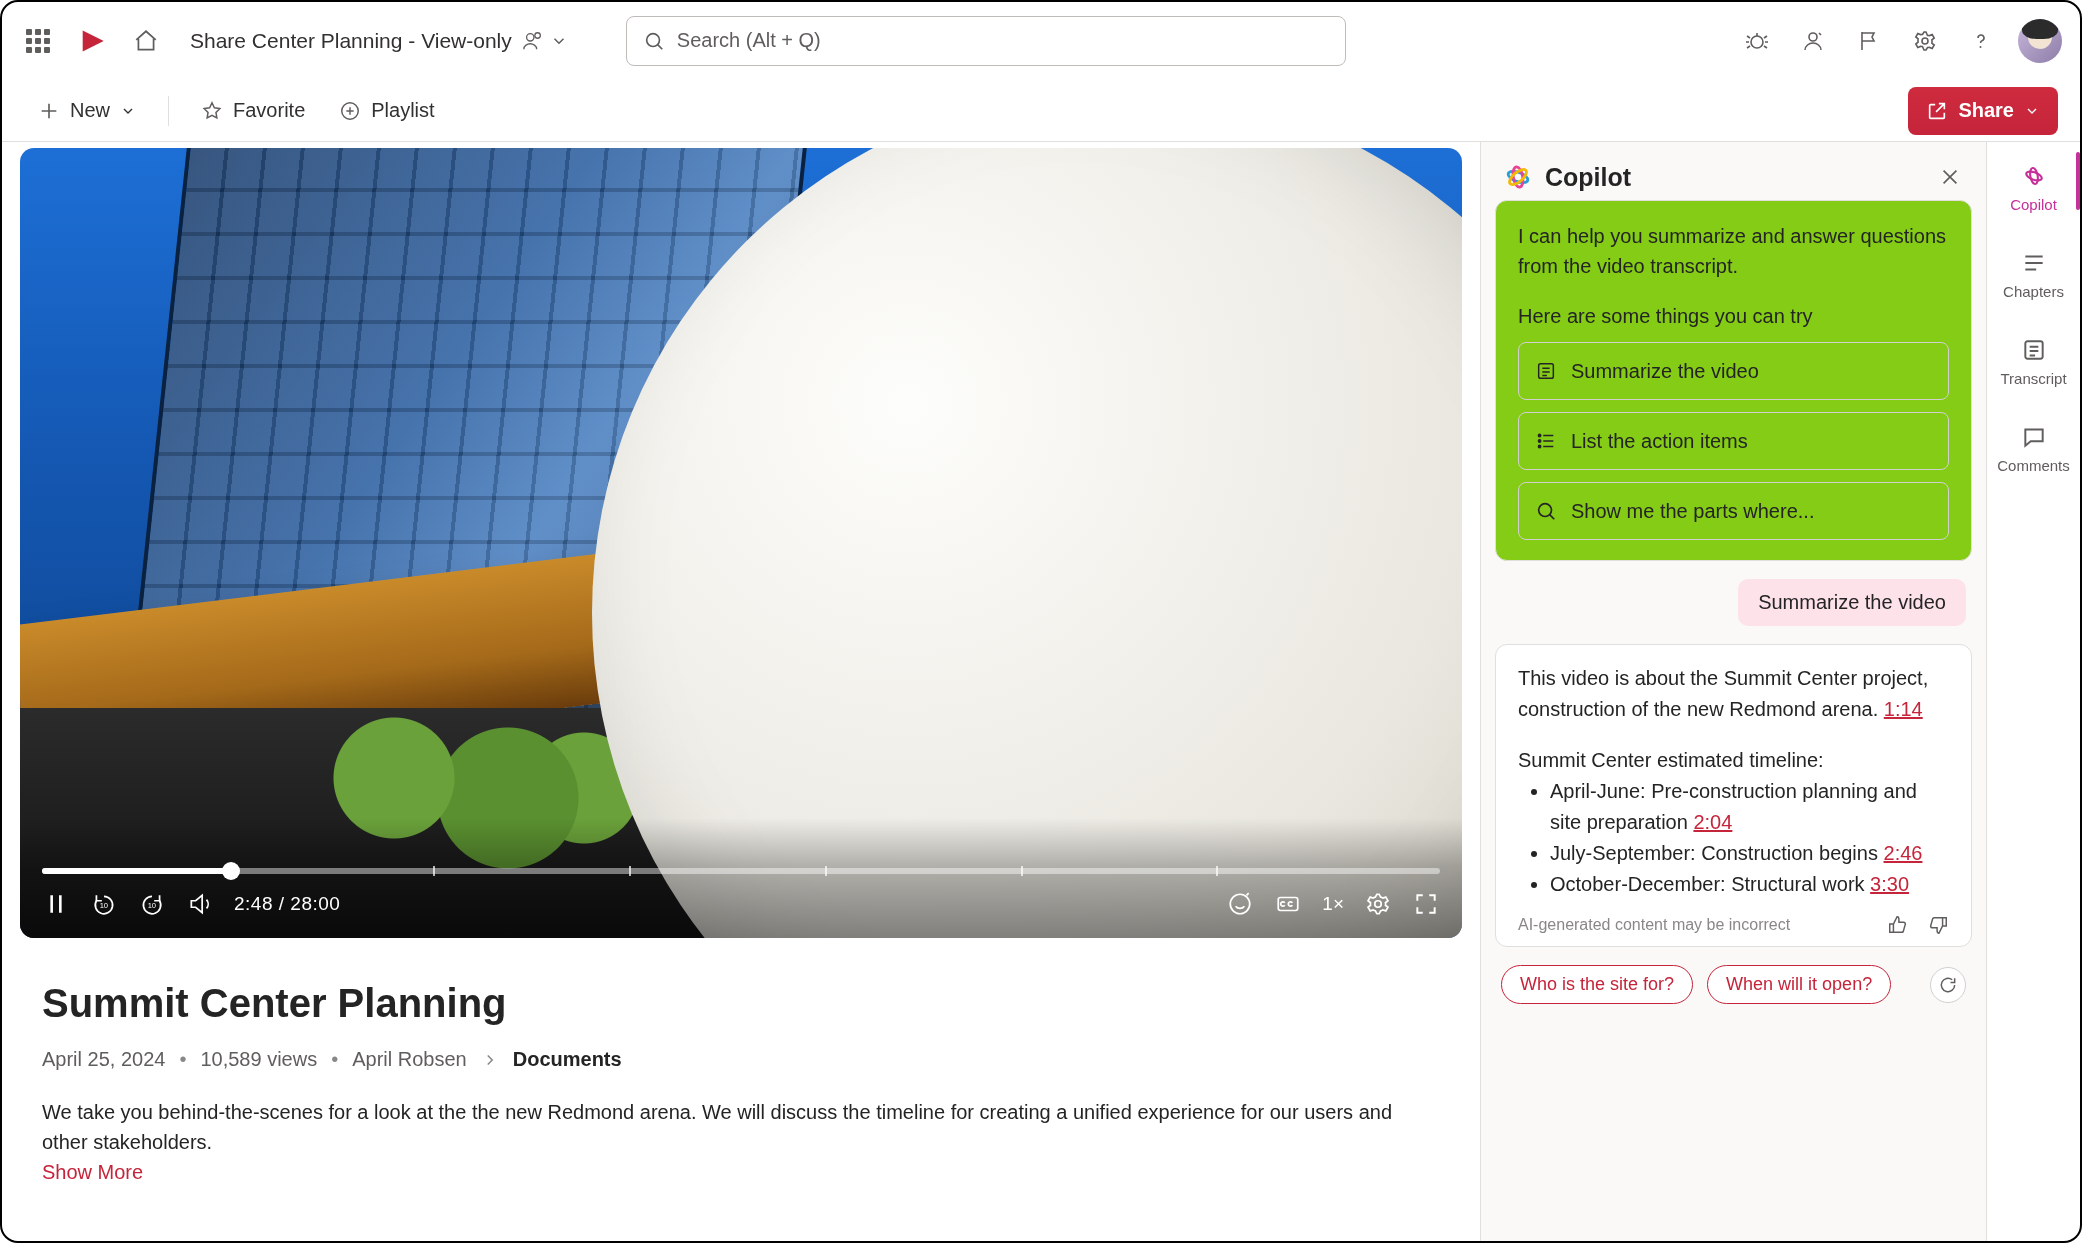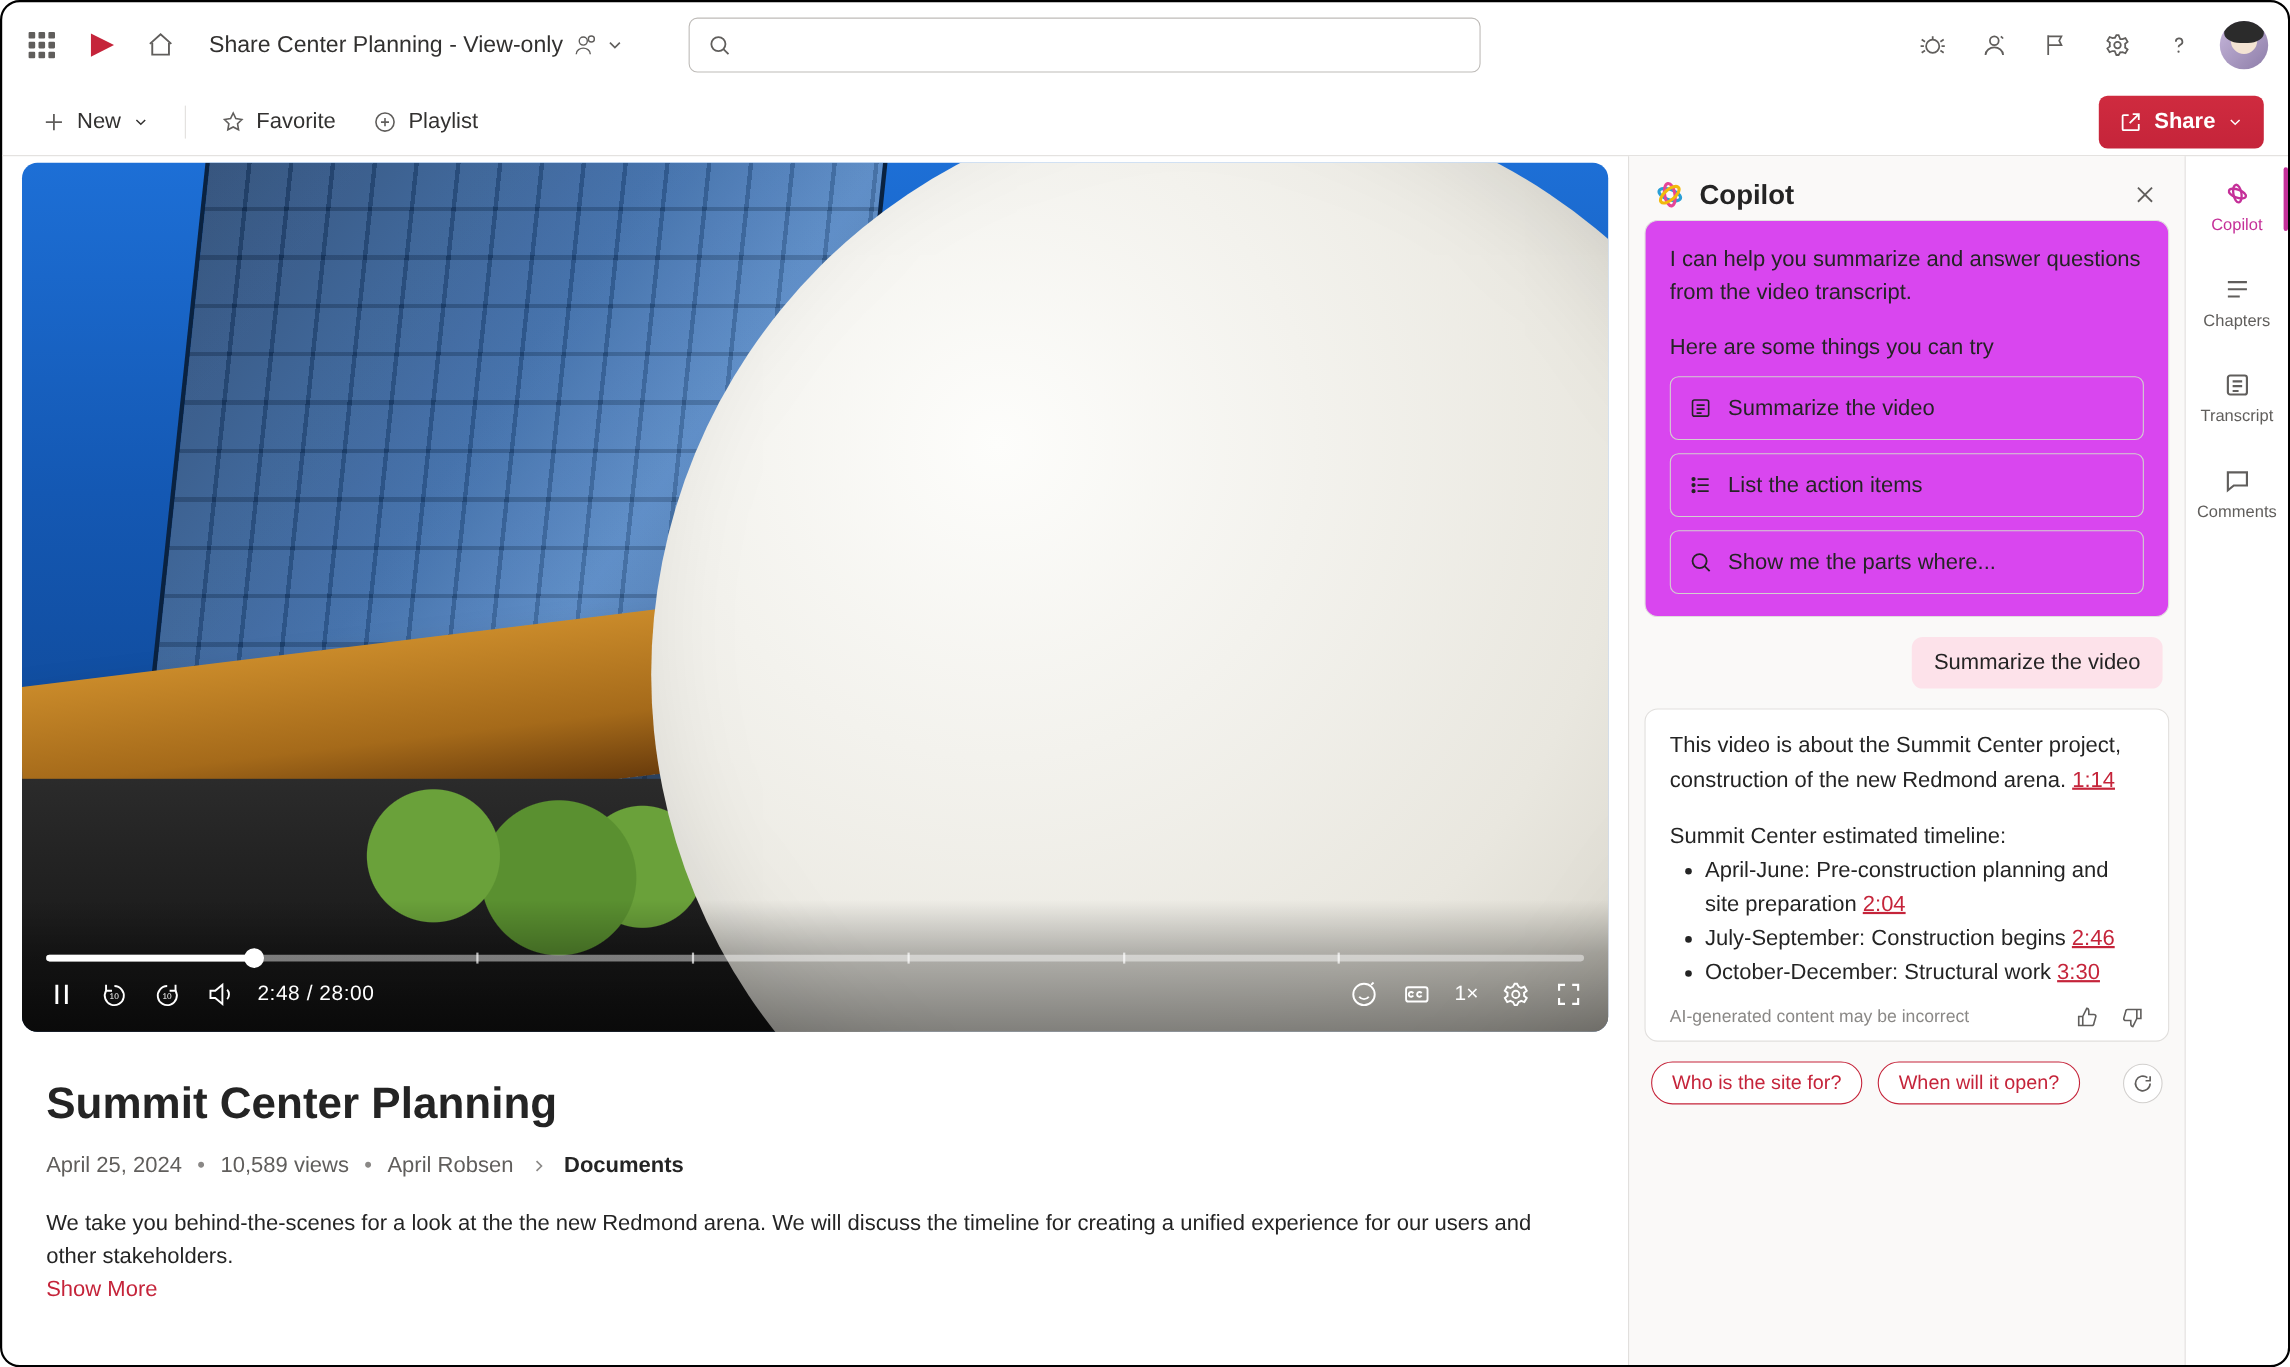--- a/index.html
+++ b/index.html
@@ -110,21 +110,21 @@
   .desc{margin-top:26px;font-size:20px;color:#242424;line-height:1.5;max-width:1360px;}
   .show-more{color:#c5243a;font-size:20px;margin-top:4px;display:inline-block;}
 
   
   .copilot-pane{width:506px;border-left:1px solid #e1dfdd;display:flex;flex-direction:column;background:#faf9f8;}
   .cp-head{display:flex;align-items:center;padding:20px 22px 8px 22px;gap:12px;}
   .cp-logo{width:30px;height:30px;}
   .cp-title{font-size:25px;font-weight:600;color:#242424;}
   .cp-close{margin-left:auto;color:#605e5c;width:28px;height:28px;display:flex;align-items:center;justify-content:center;}
   .cp-body{flex:1;overflow:auto;padding:0 14px 12px 14px;display:flex;flex-direction:column;gap:18px;}
-  .cp-card{background:#d946ef;border:1px solid #e1dfdd;border-radius:12px;padding:20px 22px;}
+  .cp-card{background:#84cc16;border:1px solid #e1dfdd;border-radius:12px;padding:20px 22px;}
   .cp-intro{font-size:20px;color:#242424;line-height:1.5;}
   .cp-sub{font-size:20px;color:#242424;margin-top:24px;}
   .cp-suggs{margin-top:14px;display:flex;flex-direction:column;gap:12px;}
   .cp-sugg{border:1px solid #d2d0ce;border-radius:8px;height:58px;display:flex;align-items:center;gap:14px;padding:0 16px;font-size:20px;color:#242424;}
   .user-bubble{align-self:flex-end;background:#fde2ea;color:#242424;padding:12px 20px;border-radius:10px;font-size:20px;margin-right:6px;}
   .ai-card{background:#fff;border:1px solid #e1dfdd;border-radius:12px;padding:18px 22px 10px 22px;}
   .ai-text{font-size:20px;color:#242424;line-height:1.55;}
   .ts-link{color:#c5243a;text-decoration:underline;}
   .ai-list{margin-top:24px;font-size:20px;color:#242424;}
   .ai-list-head{margin-bottom:4px;}
@@ -190,20 +190,21 @@
     </span>
   </div>
   <div class="search-wrap">
     <div class="search-box clickable">
       <span>
         <svg width="22" height="22" viewBox="0 0 24 24" fill="none" stroke="currentColor" stroke-width="1.8">
             <circle cx="11" cy="11" r="7"></circle>
             <path d="M21 21l-5-5"></path>
           </svg>
       </span>
+      <input placeholder="Search (Alt + Q)" style="">
     </div>
   </div>
   <div class="hdr-spacer"></div>
   <div class="hdr-iconbtn clickable">
     <svg width="24" height="24" viewBox="0 0 24 24" fill="none" stroke="currentColor" stroke-width="1.6">
         <circle cx="12" cy="13" r="6"></circle>
         <path d="M12 7V4M5 9l-3-2M19 9l3-2M5 17l-3 2M19 17l3 2M4 13H1M23 13h-3"></path>
       </svg>
   </div>
   <div class="hdr-iconbtn clickable">

